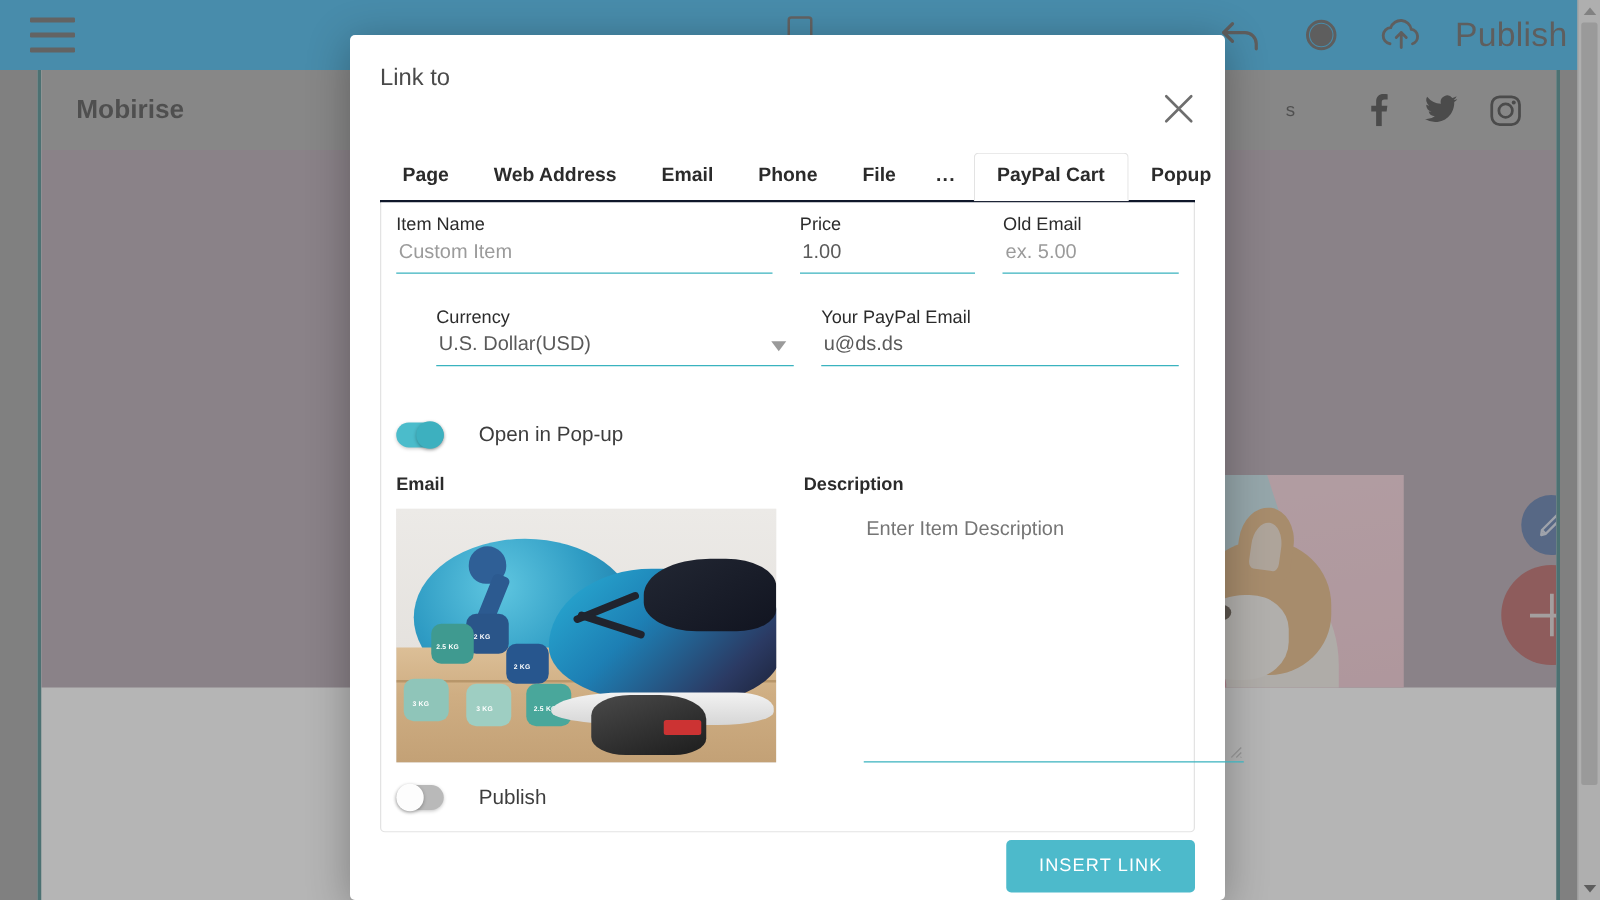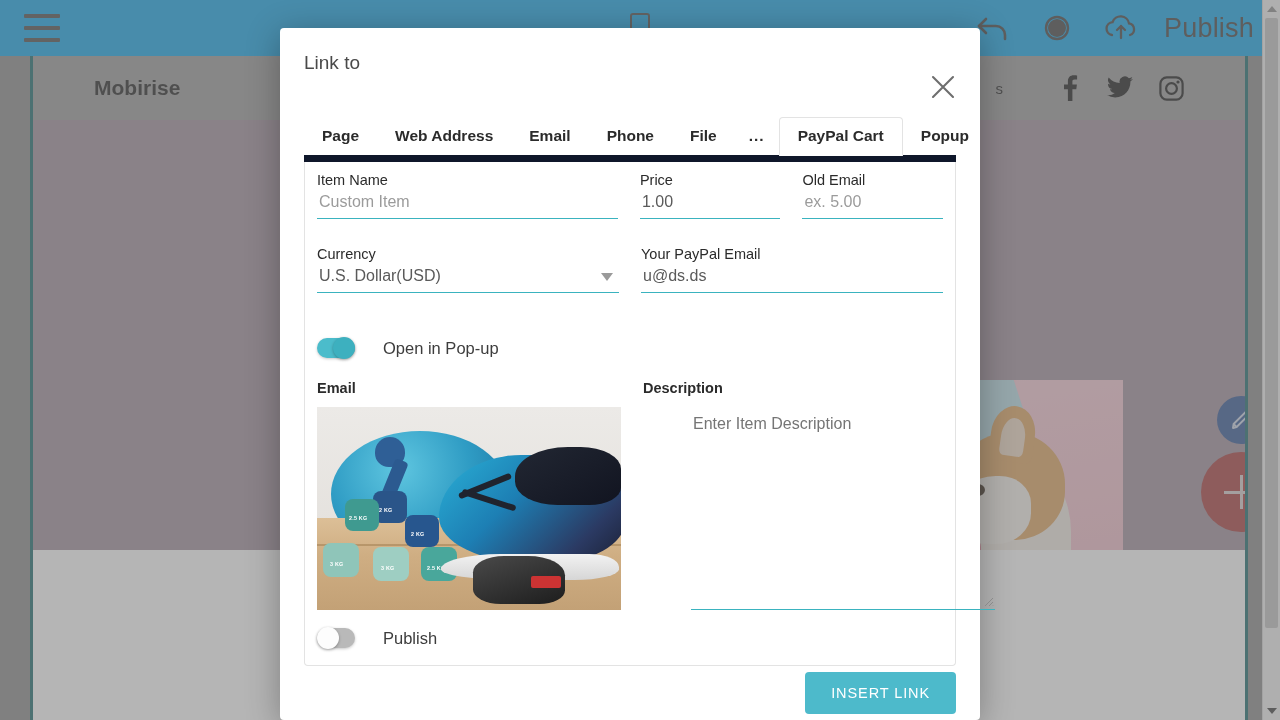--- a/index.html
+++ b/index.html
@@ -28,21 +28,21 @@
   .mobile-icon { width: 20px; height: 30px; border: 2.5px solid #4a4a4a; border-radius: 3px; pointer-events: auto; }
 
   .topbar-right { margin-left: auto; display: flex; align-items: center; gap: 22px; margin-right: 26px; }
   .tb-icon { width: 42px; height: 42px; display: flex; align-items: center; justify-content: center; cursor: pointer; }
   .tb-icon svg { display: block; }
   .publish-label { font-size: 27px; color: #3f3f3f; letter-spacing: .2px; cursor: pointer; }
 
   
   .canvas-wrap { position: absolute; top: 56px; left: 30px; right: 32px; bottom: 0;
     border-left: 3px solid #17686b; border-right: 3px solid #17686b; overflow: hidden; background: #fff; }
-  .site-header { height: 64px; background: #9a9a9a; display: flex; align-items: center; padding: 0 61px; gap: 45px; }
+  .site-header { height: 64px; background: #9a9a9a; display: flex; align-items: center; padding: 0 28px; gap: 45px; }
   .site-brand { font-size: 21px; font-weight: bold; color: #1d1d1d; }
   .site-nav { margin-left: auto; display: flex; align-items: center; gap: 26px; }
   .site-nav-link { font-size: 15px; color: #1d1d1d; }
   .social { display: flex; align-items: center; gap: 26px; margin-left: 30px; }
   .social svg { display: block; }
 
   .hero { position: relative; height: 430px; background: #a08e9b; overflow: hidden; }
   .hero-title { text-align: center; font-size: 94px; font-weight: bold; color: #141414;
     margin: 0; padding-top: 88px; letter-spacing: -2px; }
   .hero-sub { text-align: center; font-size: 21px; color: #1e1e1e; line-height: 1.45; margin-top: 56px; padding: 0 230px; }
@@ -89,21 +89,21 @@
   .dim { position: absolute; inset: 0; background: rgba(120,120,120,.55); }
 
   
   .modal { position: absolute; left: 280px; top: 28px; width: 700px; height: 692px;
     background: #fff; border-radius: 4px; box-shadow: 0 6px 34px rgba(0,0,0,.30); }
   .modal-title { position: absolute; left: 24px; top: 24px; font-size: 19px; color: #4a4a4a; }
   .modal-close { position: absolute; right: 22px; top: 44px; width: 30px; height: 30px;
     display: flex; align-items: center; justify-content: center; cursor: pointer; }
 
   .tabs { position: absolute; left: 24px; right: 24px; top: 96px; height: 38px;
-    display: flex; align-items: flex-end; border-bottom: 7px solid #0f172a; }
+    display: flex; align-items: flex-end; border-bottom: 2px solid #0f172a; }
   .tab { font-size: 15.5px; font-weight: bold; color: #2b2b2b; padding: 9px 18px 10px;
     cursor: pointer; white-space: nowrap; }
   .tab.dots { color: #2b2b2b; letter-spacing: 1px; padding-left: 14px; padding-right: 14px; }
   .tab.active { background: #fff; border: 1px solid #e3e3e3; border-bottom: 1px solid #fff;
     border-radius: 4px 4px 0 0; margin-bottom: -1px; position: relative; z-index: 2; }
 
   .panel { position: absolute; left: 24px; right: 24px; top: 134px; height: 504px;
     border: 1px solid #e3e3e3; border-top: none; border-radius: 0 0 4px 4px; background: #fff; }
 
   .field-label { font-size: 14.5px; font-weight: normal; color: #2b2b2b; }
@@ -111,21 +111,21 @@
     background: transparent; font-size: 16px; color: #5a5a5a; padding: 5px 2px 7px;
     font-family: "Liberation Sans", sans-serif; outline: none; }
   .underline-input::placeholder { color: #9b9b9b; }
 
   .row1 { position: absolute; left: 12px; right: 12px; top: 10px; display: flex; gap: 22px; }
   .col-item { width: 304px; }
   .col-price { width: 142px; }
   .col-oldprice { width: 142px; }
 
   .row2 { position: absolute; left: 12px; right: 12px; top: 84px; display: flex; gap: 22px; }
-  .col-currency { width: 304px; position: relative; }
+  .col-currency { width: 304px; position: relative; margin-left: 32px; }
   .col-email { width: 304px; }
   .select-caret { position: absolute; right: 6px; bottom: 12px; width: 0; height: 0;
     border-left: 6px solid transparent; border-right: 6px solid transparent; border-top: 8px solid #9a9a9a; }
 
   .toggle-row { position: absolute; left: 12px; display: flex; align-items: center; gap: 28px; }
   .toggle { width: 38px; height: 20px; border-radius: 10px; position: relative; cursor: pointer;
     box-shadow: 0 1px 3px rgba(0,0,0,.22); }
   .toggle.on { background: #4bbccb; }
   .toggle.on .knob { right: 0; background: #3db0bf; }
   .toggle.off { background: #b9b9b9; }

